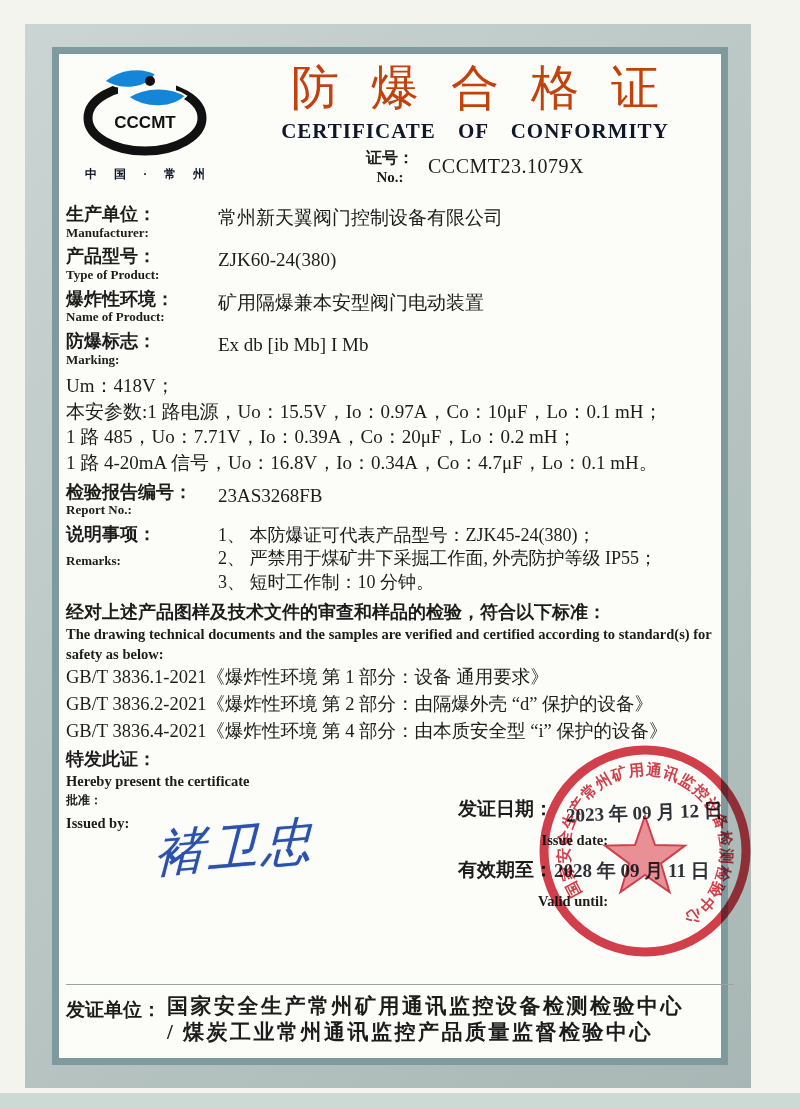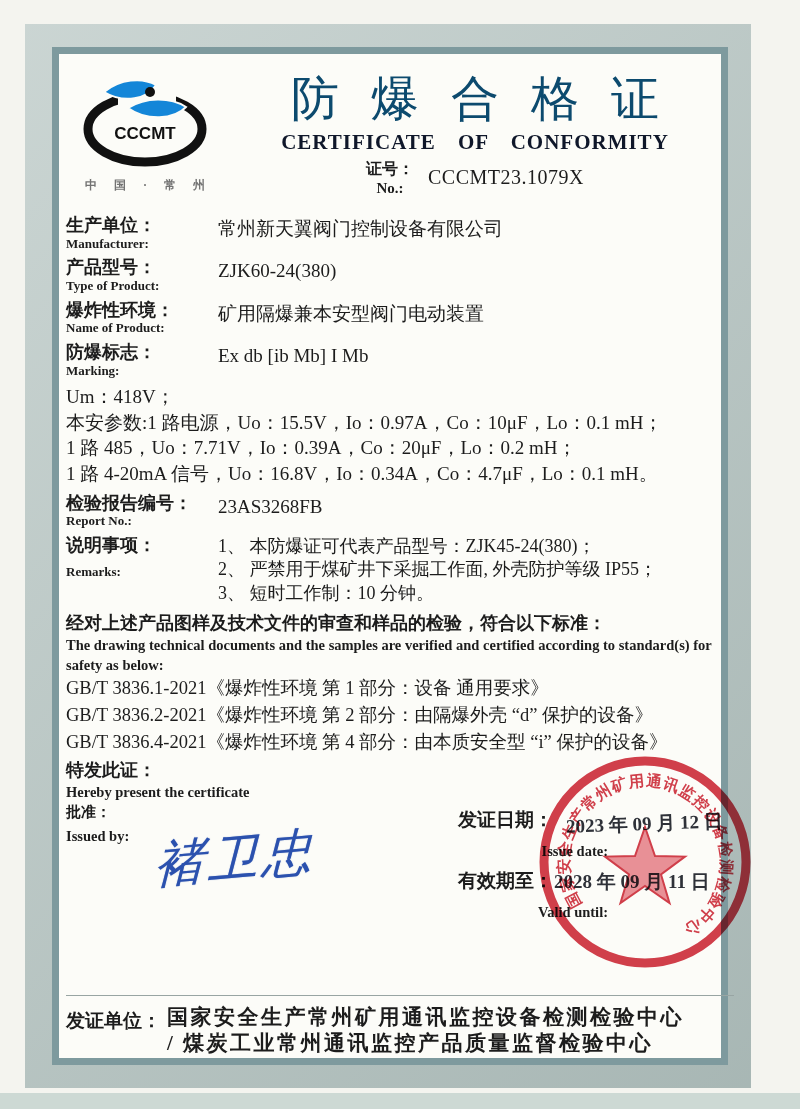--- a/index.html
+++ b/index.html
@@ -18,23 +18,23 @@
   .frame-inner { position:absolute; left:52px; top:47px; width:676px; height:1018px;
     background:#fcfcf8; border:7px solid #7e9a9e; }
   .bottom-strip { position:absolute; left:0; bottom:0; width:800px; height:16px; background:#cdd9d4; }
 
   
   .content { position:absolute; left:66px; top:56px; width:668px; height:1000px; }
 
   
   .header { position:relative; height:136px; }
   .logo { position:absolute; left:4px; top:2px; width:150px; text-align:center; }
-  .logo-sub { font-size:12px; letter-spacing:7px; font-weight:bold; color:#737373; margin-top:2px; padding-left:7px; }
+  .logo-sub { font-size:12px; letter-spacing:7px; font-weight:bold; color:#0f172a; margin-top:2px; padding-left:7px; }
   .titles { margin-left:150px; text-align:center; }
-  .title-zh { font-size:48px; letter-spacing:32px; padding-left:32px; color:#0c4a6e; line-height:1.1; margin-top:17px; }
+  .title-zh { font-size:48px; letter-spacing:32px; padding-left:32px; color:#c2410c; line-height:1.1; margin-top:6px; }
   .title-en { font-size:21px; font-weight:bold; letter-spacing:1px; word-spacing:16px; margin-top:4px; color:#0f172a; }
   .certno-row { display:flex; justify-content:center; margin-top:4px; align-items:center; gap:14px; }
   .certno-labels { text-align:center; }
   .certno-zh { font-size:16px; font-weight:bold; }
   .certno-en { font-size:15px; font-weight:bold; }
   .certno-value { font-size:20px; letter-spacing:.5px; }
 
   
   .fields { margin-top:6px; }
   .field-row { display:flex; margin-bottom:6px; }
@@ -48,21 +48,21 @@
   
   .standards { }
   .std-intro-zh { font-size:18px; font-weight:bold; line-height:1.4; }
   .std-intro-en { font-size:14.5px; font-weight:bold; line-height:1.35; }
   .std-item { font-size:18.5px; line-height:1.45; }
   .std-present-zh { font-size:18px; font-weight:bold; margin-top:2px; }
   .std-present-en { font-size:14.5px; font-weight:bold; margin-top:2px; }
 
   
   .approval { position:relative; height:192px; }
-  .issued-zh { font-size:15px; font-weight:bold; margin-top:2px; }
+  .issued-zh { font-size:12px; font-weight:bold; margin-top:2px; }
   .issued-en { font-size:14.5px; font-weight:bold; margin-top:6px; }
   .signature { position:absolute; left:88px; top:22px; font-size:50px; color:#2b51ae;
     font-style:italic; transform:rotate(-5deg) skewX(-6deg); letter-spacing:4px;
     text-shadow:0 0 1px rgba(43,81,174,.6); }
   .dates { position:absolute; left:392px; top:2px; width:150px; }
   .date-lab-zh { font-size:19px; font-weight:bold; margin-top:2px; }
   .date-lab-en { font-size:14.5px; font-weight:bold; text-align:right; margin:10px 0 8px 0; }
   .date-val { position:absolute; font-size:19px; font-weight:bold; color:#2e3138; white-space:nowrap; }
   .date-val.issue { left:500px; top:8px; transform:rotate(-2deg); }
   .date-val.valid { left:488px; top:66px; }

